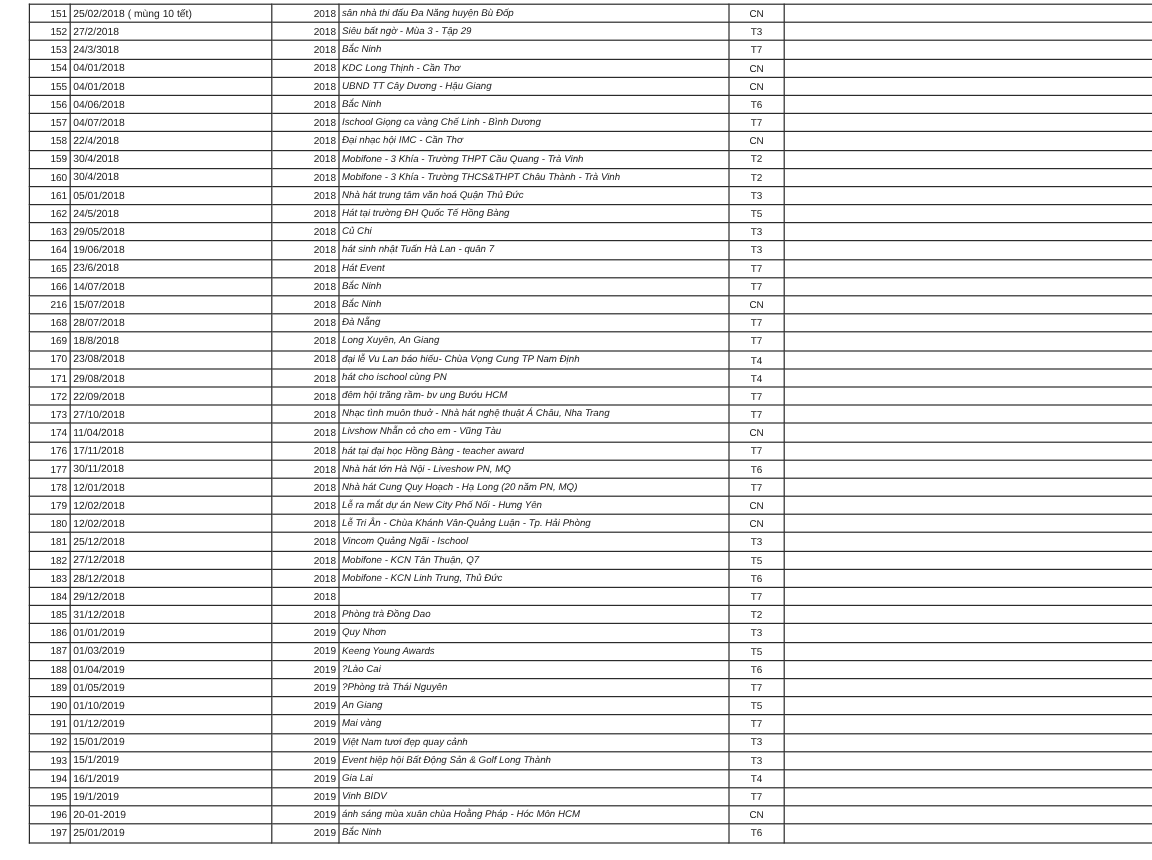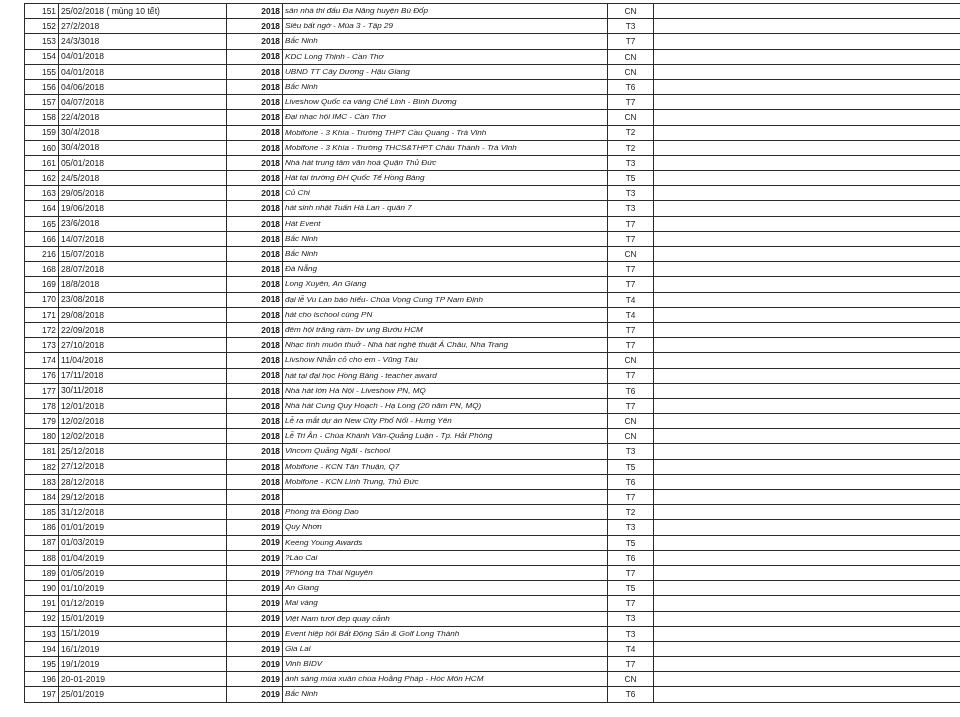--- a/index.html
+++ b/index.html
@@ -52,21 +52,21 @@
     padding-right: 3px;
     font-size: 8.4px;
   }
   td.date {
     text-align: left;
     font-size: 8.6px;
   }
   td.year {
     text-align: right;
     padding-right: 3px;
-    font-weight: bold;
+    font-weight: normal;
     font-size: 8.4px;
   }
   td.desc {
     text-align: left;
     padding-left: 3px;
     font-size: 8.1px;
     font-style: italic;
   }
   td.day {
     text-align: center;
@@ -135,21 +135,21 @@
           <td class="date">04/06/2018</td>
           <td class="year">2018</td>
           <td class="desc">Bắc Ninh</td>
           <td class="day">T6</td>
           <td class="blank"></td>
         </tr>
         <tr>
           <td class="idx">157</td>
           <td class="date">04/07/2018</td>
           <td class="year">2018</td>
-          <td class="desc">Liveshow Quốc ca vàng Chế Linh - Bình Dương</td>
+          <td class="desc">Ischool Giọng ca vàng Chế Linh - Bình Dương</td>
           <td class="day">T7</td>
           <td class="blank"></td>
         </tr>
         <tr>
           <td class="idx">158</td>
           <td class="date">22/4/2018</td>
           <td class="year">2018</td>
           <td class="desc">Đại nhạc hội IMC - Cần Thơ</td>
           <td class="day">CN</td>
           <td class="blank"></td>

